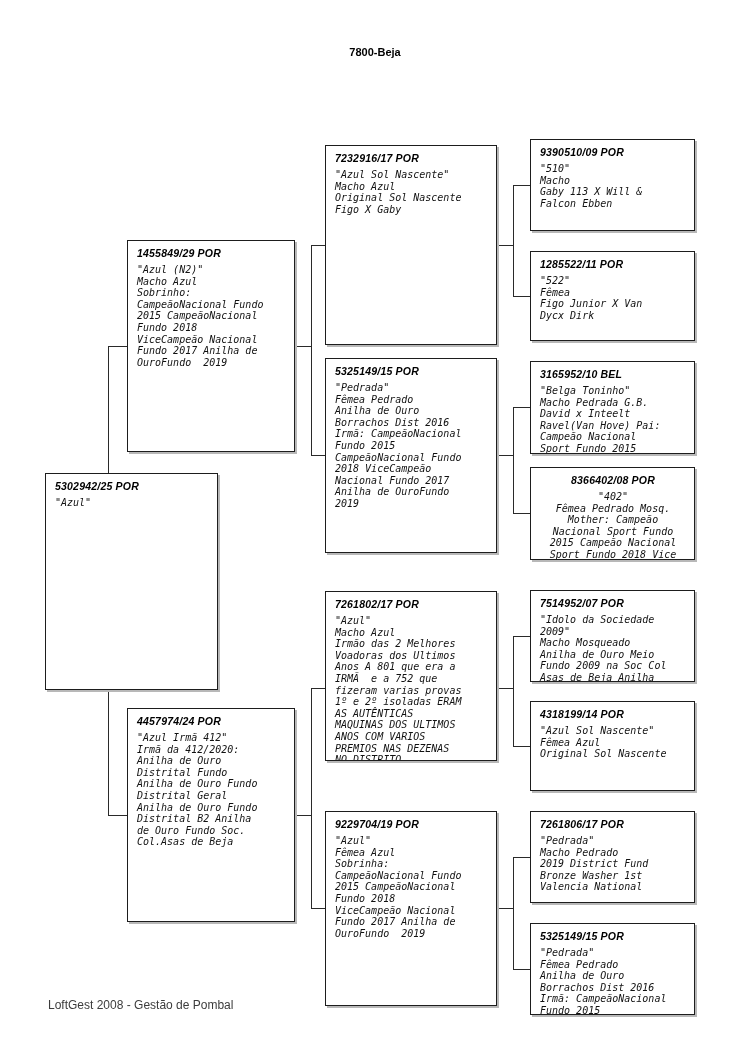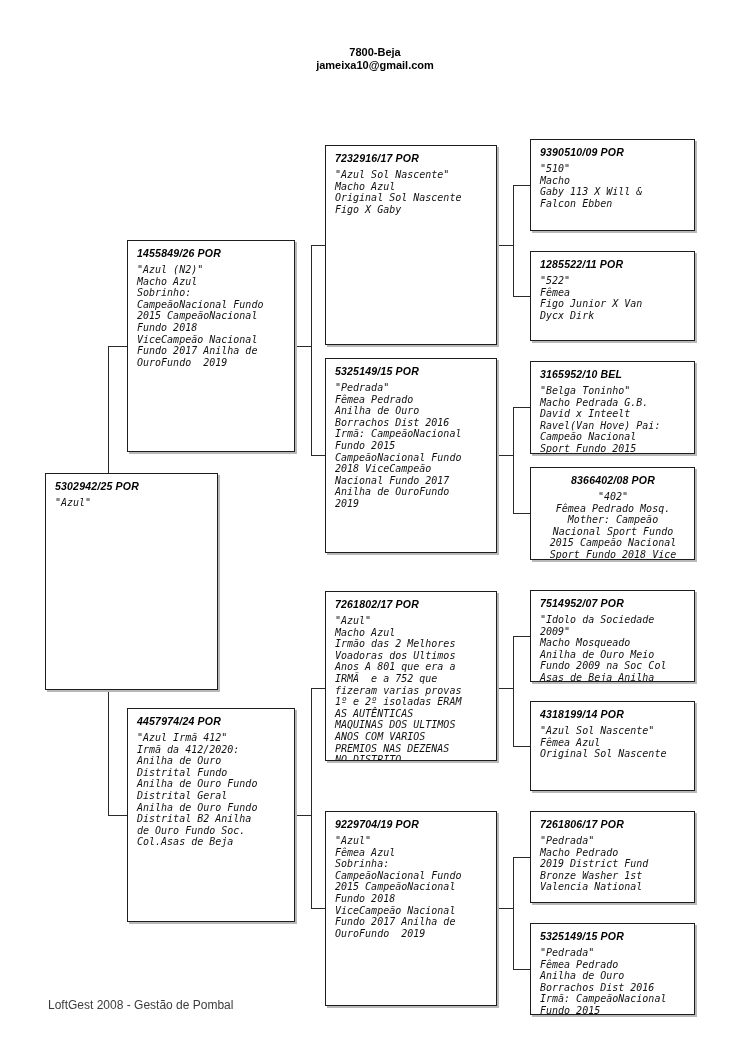--- a/index.html
+++ b/index.html
@@ -28,21 +28,20 @@
   .h{height:1px;}
   .v{width:1px;}
   
   .footer{position:absolute;left:48px;top:998px;font-size:12px;color:#3c3c3c;}
 </style>
 </head>
 <body>
 
 <div class="hdr">
   <div class="line">7800-Beja</div>
-  <div class="line">jameixa10@gmail.com</div>
 </div>
 
 <div>
 
   <div class="cline v" style="left:108px;top:346px;height:127px;"></div>
   <div class="cline v" style="left:108px;top:690px;height:125px;"></div>
   <div class="cline h" style="left:108px;top:346px;width:19px;"></div>
   <div class="cline h" style="left:108px;top:815px;width:19px;"></div>
 
   <div class="cline h" style="left:295px;top:346px;width:16px;"></div>
@@ -75,21 +74,21 @@
   <div class="cline h" style="left:513px;top:857px;width:17px;"></div>
   <div class="cline h" style="left:513px;top:969px;width:17px;"></div>
 </div>
 
 <div class="pbox" style="left:45px;top:473px;width:173px;height:217px;">
   <div class="ring">5302942/25 POR</div>
   <div class="info">"Azul"</div>
 </div>
 
 <div class="pbox" style="left:127px;top:240px;width:168px;height:212px;">
-  <div class="ring">1455849/26 POR</div>
+  <div class="ring">1455849/29 POR</div>
   <div class="info">"Azul (N2)"
 Macho Azul
 Sobrinho:
 CampeãoNacional Fundo
 2015 CampeãoNacional
 Fundo 2018
 ViceCampeão Nacional
 Fundo 2017 Anilha de
 OuroFundo  2019</div>
 </div>

